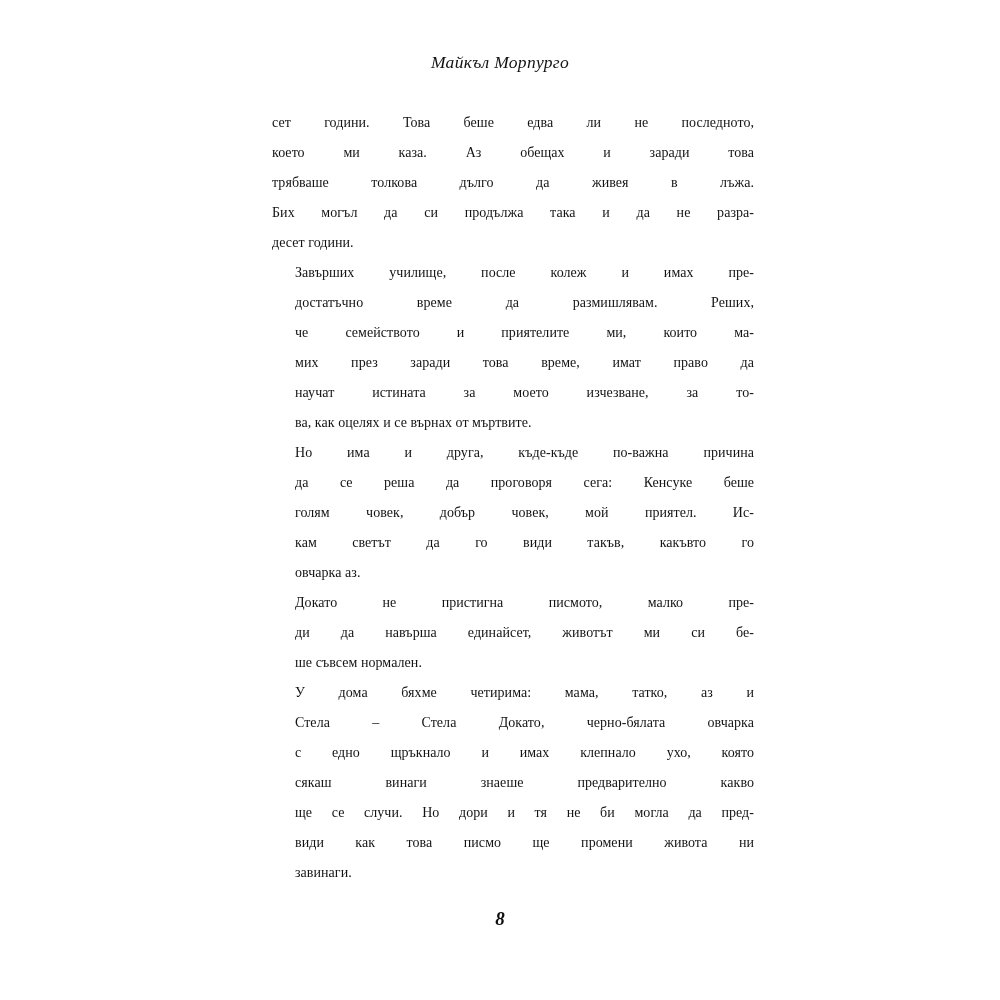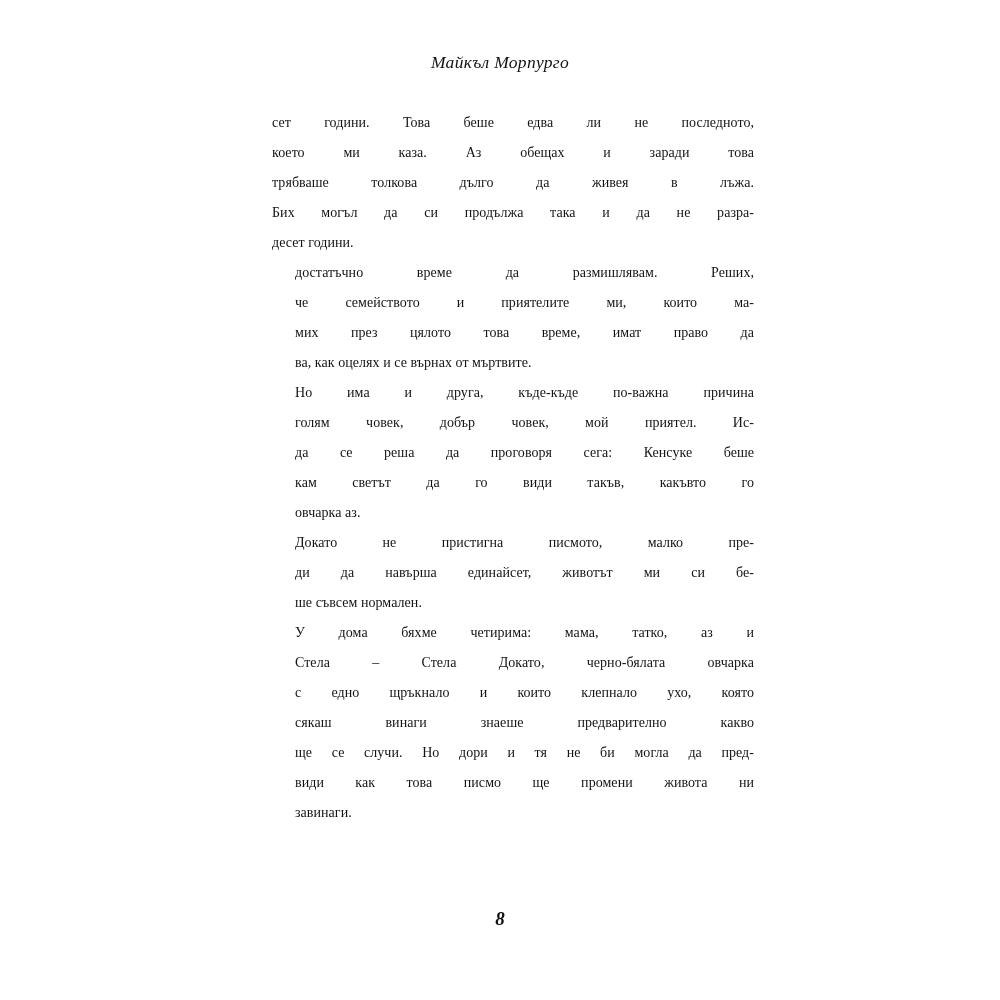--- a/index.html
+++ b/index.html
@@ -91,44 +91,46 @@
 
     <p class="para">
       <span class="line">сет години. Това беше едва ли не последното,</span>
       <span class="line">което ми каза. Аз обещах и заради това</span>
       <span class="line">трябваше толкова дълго да живея в лъжа.</span>
       <span class="line">Бих могъл да си продължа така и да не разра-</span>
       <span class="line loose">десет години.</span>
     </p>
 
     <p class="para indent">
+      <span class="line" style="text-indent:23px">Завърших училище, после колеж и имах пре-</span>
       <span class="line">достатъчно време да размишлявам. Реших,</span>
       <span class="line">че семейството и приятелите ми, които ма-</span>
-      <span class="line">мих през цялото това време, имат право да</span>
+      <span class="line">мих през заради това време, имат право да</span>
+      <span class="line">научат истината за моето изчезване, за то-</span>
       <span class="line loose">ва, как оцелях и се върнах от мъртвите.</span>
     </p>
 
     <p class="para indent">
       <span class="line" style="text-indent:23px">Но има и друга, къде-къде по-важна причина</span>
+      <span class="line">да се реша да проговоря сега: Кенсуке беше</span>
       <span class="line">голям човек, добър човек, мой приятел. Ис-</span>
-      <span class="line">да се реша да проговоря сега: Кенсуке беше</span>
       <span class="line">кам светът да го види такъв, какъвто го</span>
       <span class="line loose">овчарка аз.</span>
     </p>
 
     <p class="para indent">
       <span class="line" style="text-indent:23px">Докато не пристигна писмото, малко пре-</span>
       <span class="line">ди да навърша единайсет, животът ми си бе-</span>
       <span class="line loose">ше съвсем нормален.</span>
     </p>
 
     <p class="para indent">
       <span class="line" style="text-indent:23px">У дома бяхме четирима: мама, татко, аз и</span>
       <span class="line">Стела – Стела Докато, черно-бялата овчарка</span>
-      <span class="line">с едно щръкнало и които клепнало ухо, която</span>
+      <span class="line">с едно щръкнало и имах клепнало ухо, която</span>
       <span class="line">сякаш винаги знаеше предварително какво</span>
       <span class="line">ще се случи. Но дори и тя не би могла да пред-</span>
       <span class="line">види как това писмо ще промени живота ни</span>
       <span class="line loose">завинаги.</span>
     </p>
 
   </div>
 
   <div class="folio">8</div>
 

